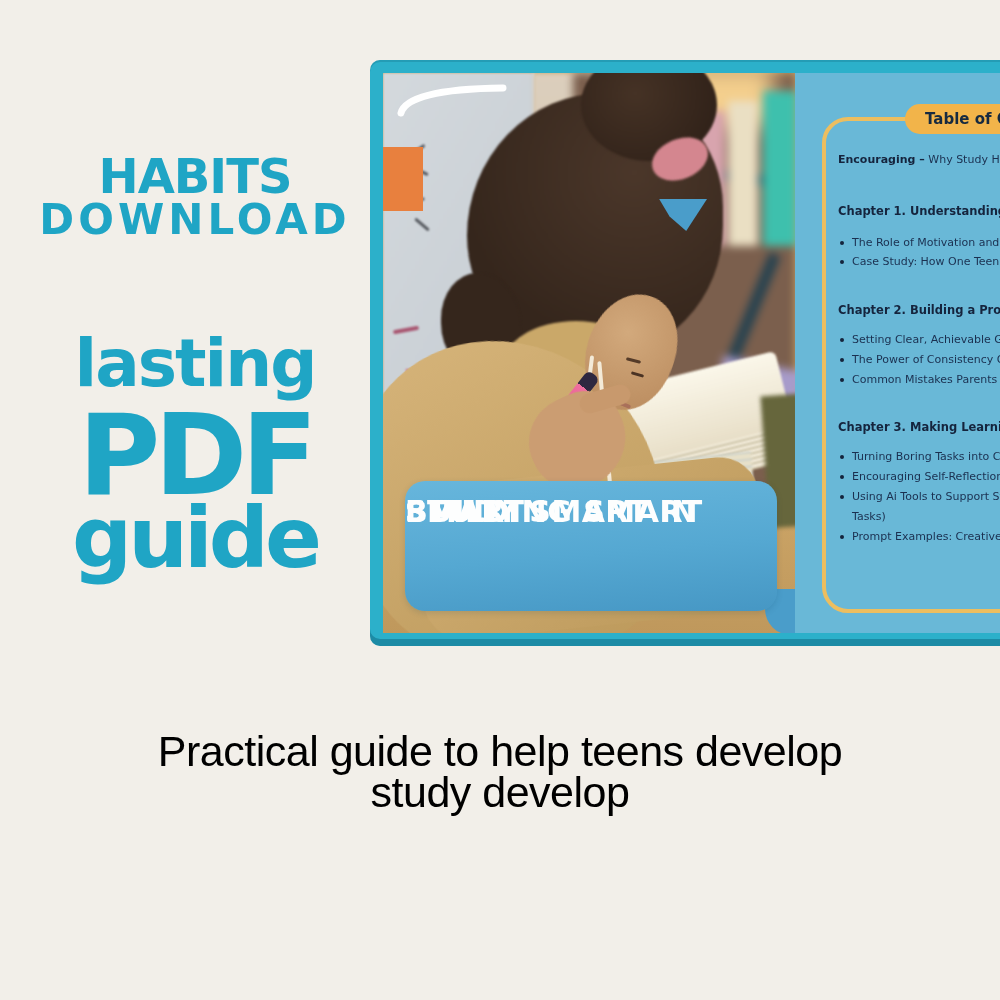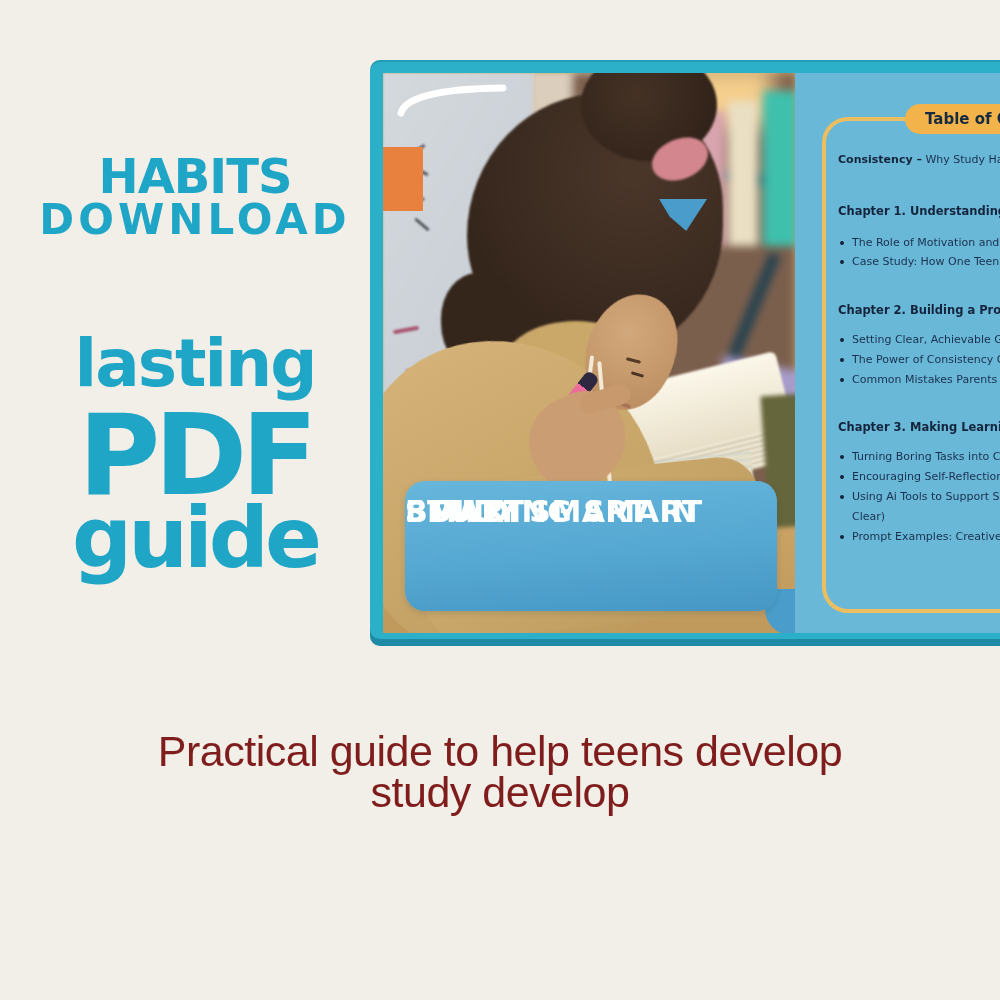--- a/index.html
+++ b/index.html
@@ -97,21 +97,21 @@
         color:#162a40;font-weight:bold;font-size:15px;line-height:30px;padding-left:20px;white-space:nowrap;overflow:hidden;z-index:2;}
   .toc-line{position:absolute;white-space:nowrap;color:#1b3050;font-size:11px;line-height:14px;}
   .toc-head{left:43px;font-weight:bold;color:#15243d;font-size:11.5px;}
   .toc-intro{left:43px;}
   .toc-intro b{color:#15243d;}
   .toc-bullet{left:57px;}
   .toc-bullet::before{content:"";position:absolute;left:-12px;top:5px;width:4px;height:4px;border-radius:50%;background:#15243d;}
   .toc-cont{left:57px;}
 
   
-  .caption{position:absolute;left:0;top:731px;width:1000px;text-align:center;color:#7f1d1d;
+  .caption{position:absolute;left:0;top:731px;width:1000px;text-align:center;color:#000000;
         font-family:"Liberation Sans",sans-serif;font-size:43px;line-height:41px;letter-spacing:-.5px;}
 </style>
 </head>
 <body>
 
 <div class="canvas">
 
   <div class="promo">
     <div class="l-instant">HABITS</div>
     <div class="l-download">DOWNLOAD</div>
@@ -183,36 +183,36 @@
         </div>
         <svg class="swoosh" viewBox="0 0 120 36" style="z-index:11;">
           <path d="M6 32 Q 12 8 108 7" stroke="#ffffff" stroke-width="7" fill="none" stroke-linecap="round"></path>
         </svg>
       </div>
 
       <div class="toc-panel">
         <div class="gold-box"></div>
         <div class="toc-pill">Table of Contents</div>
 
-        <div class="toc-line toc-intro" style="top:80px"><b>Consistency –</b><span> Why Study Habits Ma</span></div>
+        <div class="toc-line toc-intro" style="top:80px"><b>Encouraging –</b><span> Why Study Habits Ma</span></div>
 
         <div class="toc-line toc-head" style="top:131px">Chapter 1. Understanding Teen Lea</div>
         <div class="toc-line toc-bullet" style="top:163px">The Role of Motivation and Env</div>
         <div class="toc-line toc-bullet" style="top:182px">Case Study: How One Teen Tur</div>
 
         <div class="toc-line toc-head" style="top:230px">Chapter 2. Building a Productive Stu</div>
         <div class="toc-line toc-bullet" style="top:260px">Setting Clear, Achievable Goal</div>
         <div class="toc-line toc-bullet" style="top:280px">The Power of Consistency Ove</div>
         <div class="toc-line toc-bullet" style="top:300px">Common Mistakes Parents Ma</div>
 
         <div class="toc-line toc-head" style="top:347px">Chapter 3. Making Learning Engagi</div>
         <div class="toc-line toc-bullet" style="top:377px">Turning Boring Tasks into Chal</div>
         <div class="toc-line toc-bullet" style="top:397px">Encouraging Self-Reflection an</div>
         <div class="toc-line toc-bullet" style="top:417px">Using Ai Tools to Support Study</div>
-        <div class="toc-line toc-cont" style="top:437px">Clear)</div>
+        <div class="toc-line toc-cont" style="top:437px">Tasks)</div>
         <div class="toc-line toc-bullet" style="top:457px">Prompt Examples: Creative Wo</div>
       </div>
 
     </div>
   </div>
 
   <div class="caption">
     <div>Practical guide to help teens develop</div>
     <div>study develop</div>
   </div>

